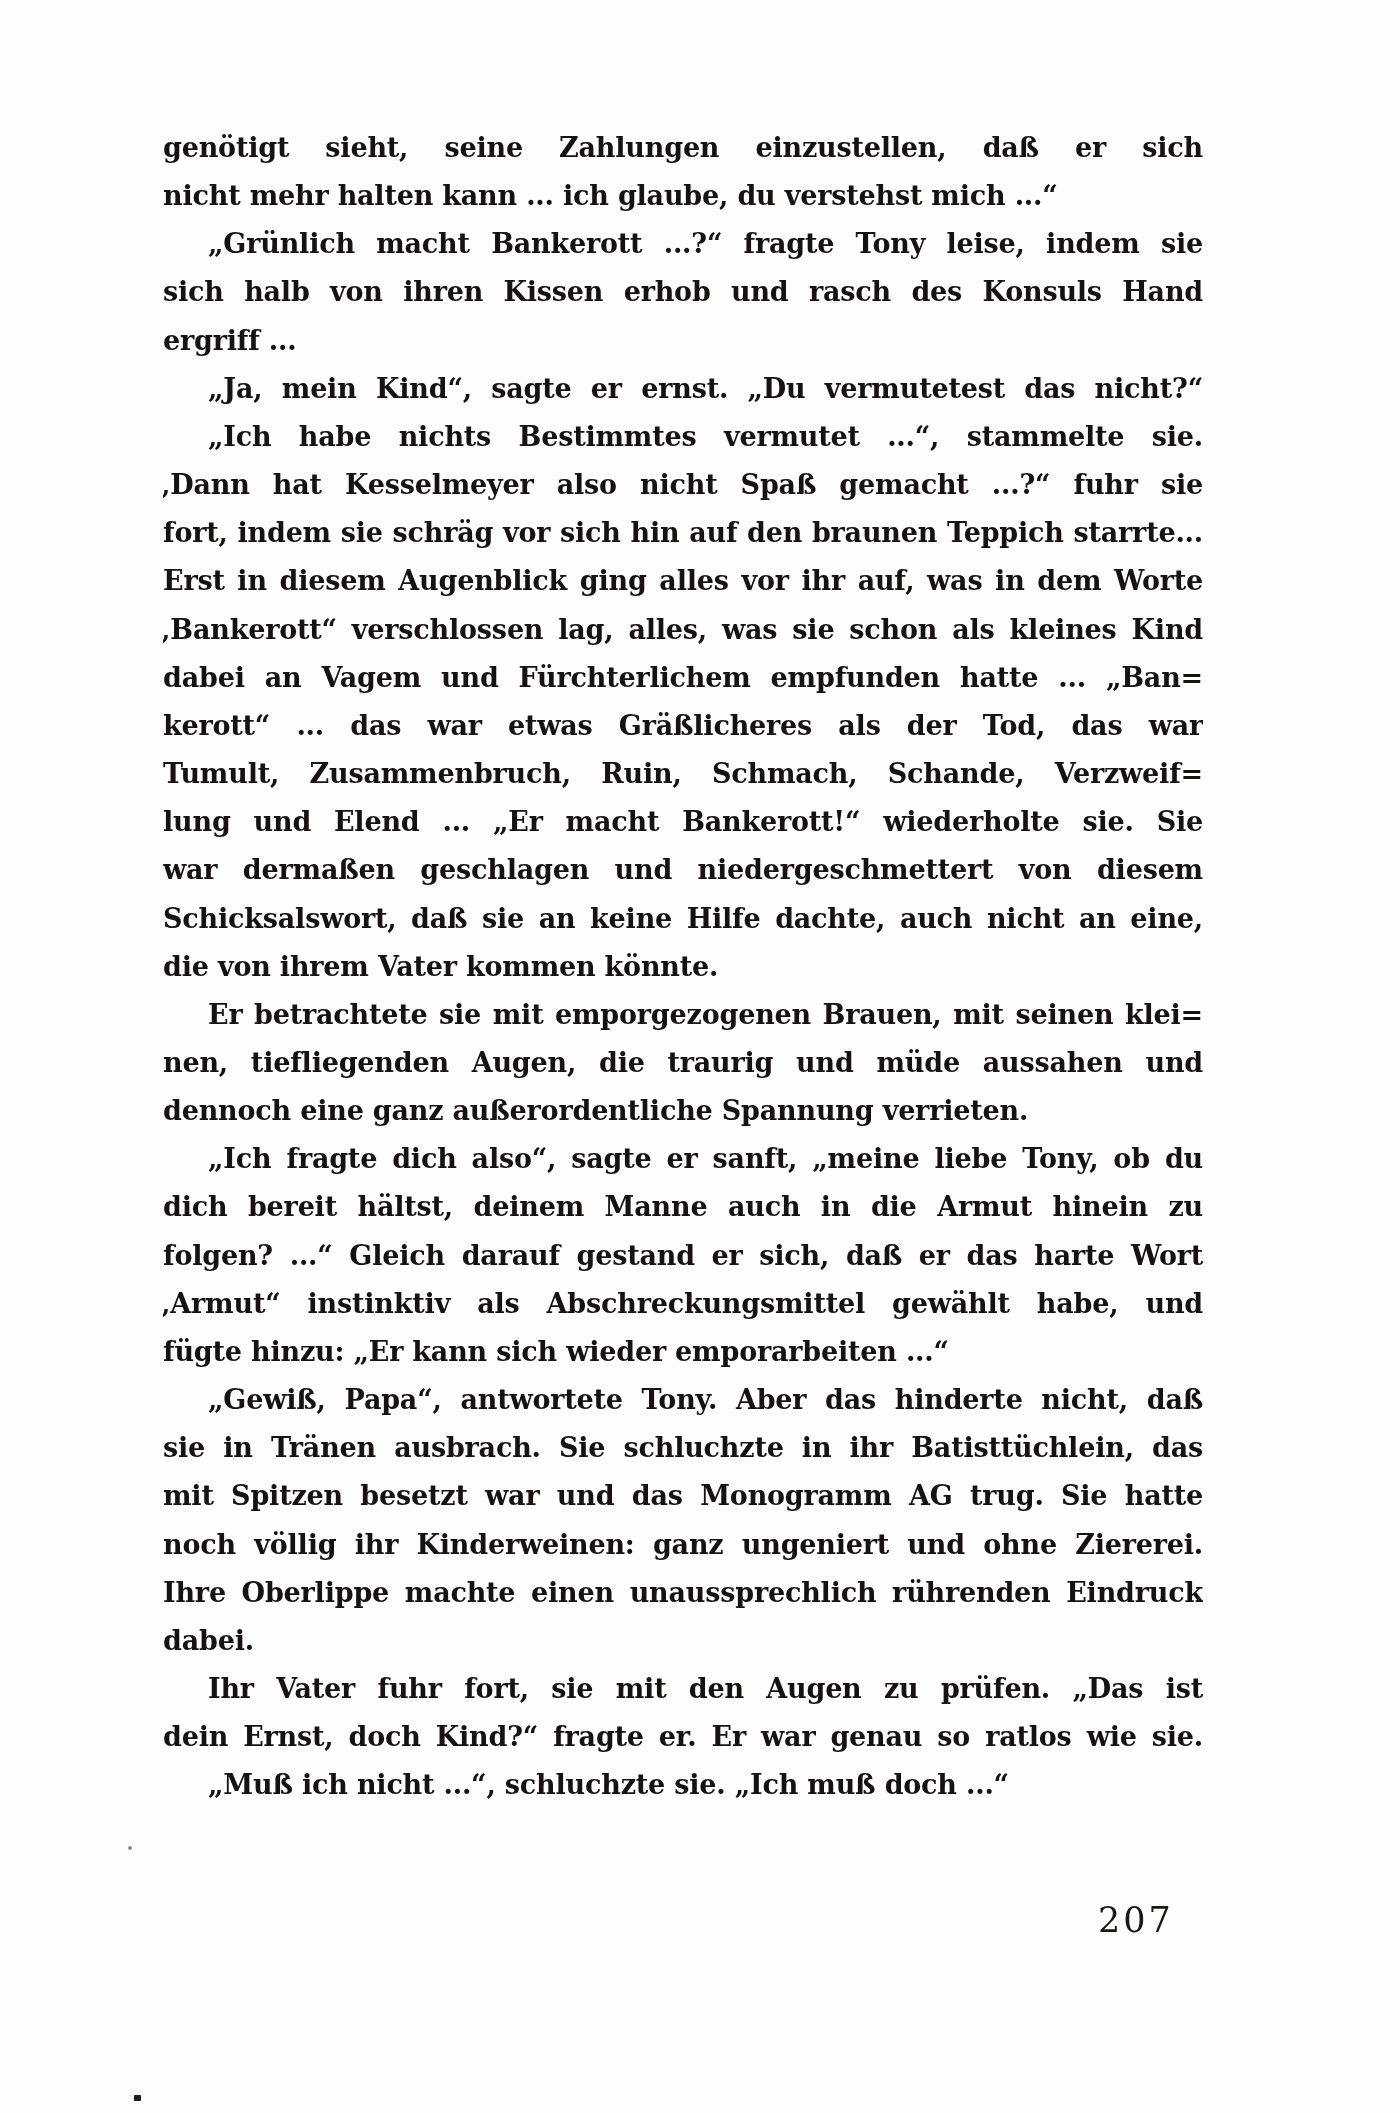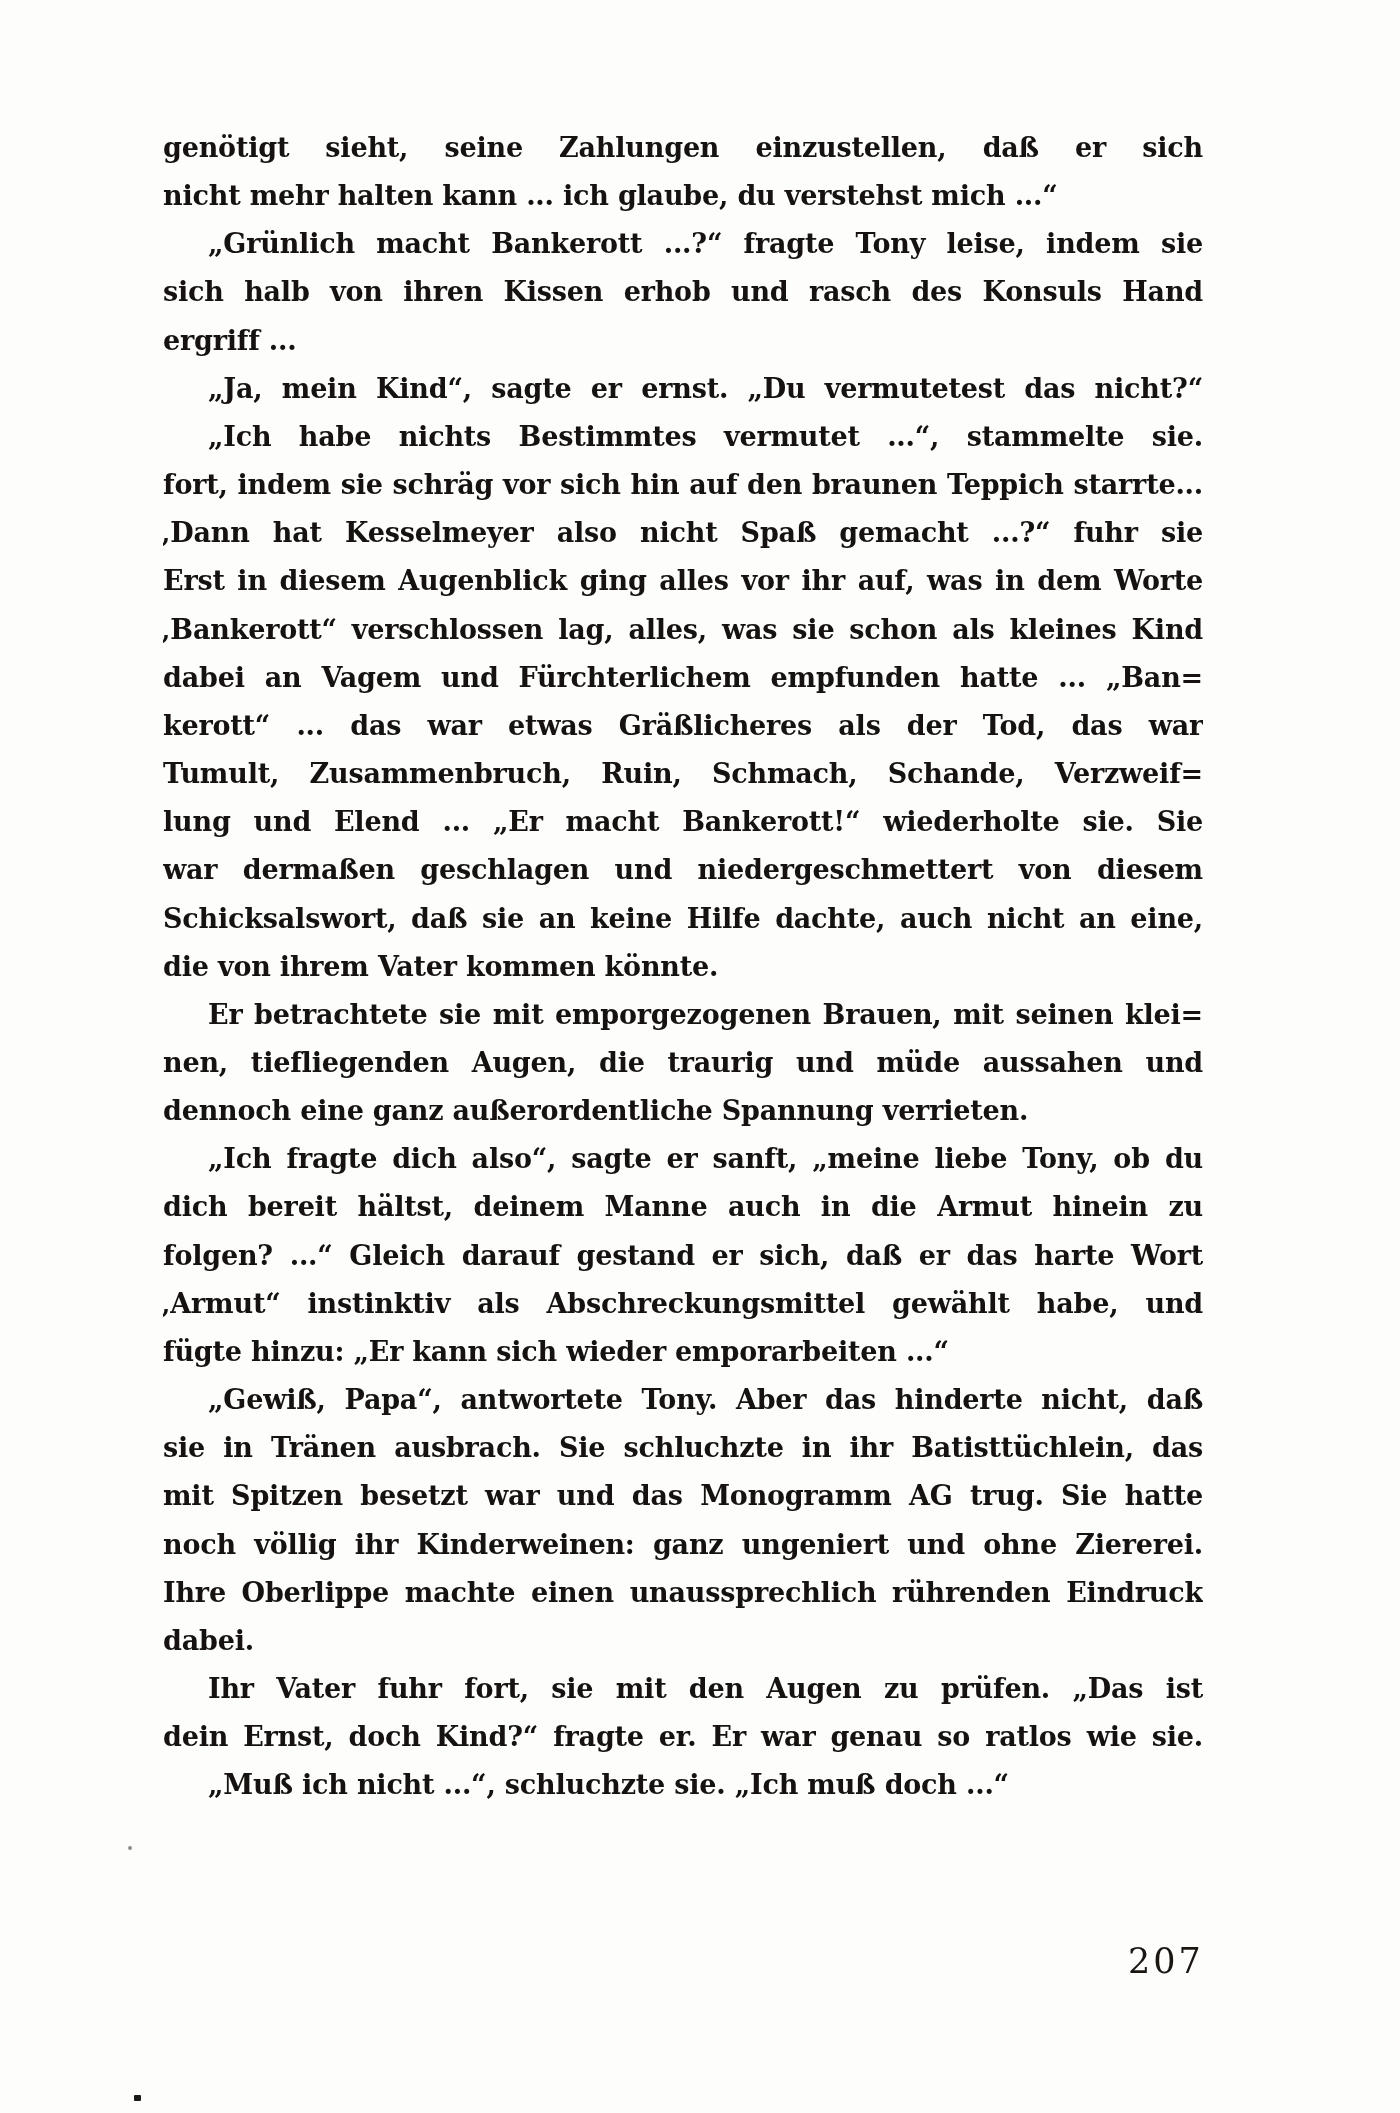--- a/index.html
+++ b/index.html
@@ -33,27 +33,26 @@
     white-space: nowrap;
   }
   
   .line.just { white-space: normal; }
   .line.nojust { text-align: center; text-align-last: left; }
   .line.indent { text-indent: 45px; }
   .line.hang { text-indent: -8px; }
 
   .page-number {
     position: absolute;
-    left: 1128px;
+    left: 1098px;
     top: 1900px;
     font-size: 35px;
     font-weight: 400;
     letter-spacing: 3px;
     color: #1a1712;
-    margin-top: 41px;
   }
 
   .ink-speck {
     position: absolute;
     left: 134px;
     top: 2095px;
     width: 7px;
     height: 6px;
     background: #1c1a17;
     border-radius: 1px;
@@ -74,22 +73,22 @@
 
 <div class="page">
   <div class="text-block">
       <div class="line just">genötigt sieht, seine Zahlungen einzustellen, daß er sich geschäftlich</div>
       <div class="line nojust">nicht mehr halten kann ... ich glaube, du verstehst mich ...“</div>
       <div class="line just indent">„Grünlich macht Bankerott ...?“ fragte Tony leise, indem sie</div>
       <div class="line just">sich halb von ihren Kissen erhob und rasch des Konsuls Hand</div>
       <div class="line nojust">ergriff ...</div>
       <div class="line just indent">„Ja, mein Kind“, sagte er ernst. „Du vermutetest das nicht?“</div>
       <div class="line just indent">„Ich habe nichts Bestimmtes vermutet ...“, stammelte sie.</div>
+      <div class="line just hang">„Dann hat Kesselmeyer also nicht Spaß gemacht ...?“ fuhr sie</div>
       <div class="line just">fort, indem sie schräg vor sich hin auf den braunen Teppich starrte...</div>
-      <div class="line just hang">„Dann hat Kesselmeyer also nicht Spaß gemacht ...?“ fuhr sie</div>
       <div class="line just">Erst in diesem Augenblick ging alles vor ihr auf, was in dem Worte</div>
       <div class="line just hang">„Bankerott“ verschlossen lag, alles, was sie schon als kleines Kind</div>
       <div class="line just">dabei an Vagem und Fürchterlichem empfunden hatte ... „Ban=</div>
       <div class="line just">kerott“ ... das war etwas Gräßlicheres als der Tod, das war</div>
       <div class="line just">Tumult, Zusammenbruch, Ruin, Schmach, Schande, Verzweif=</div>
       <div class="line just">lung und Elend ... „Er macht Bankerott!“ wiederholte sie. Sie</div>
       <div class="line just">war dermaßen geschlagen und niedergeschmettert von diesem</div>
       <div class="line just">Schicksalswort, daß sie an keine Hilfe dachte, auch nicht an eine,</div>
       <div class="line nojust">die von ihrem Vater kommen könnte.</div>
       <div class="line just indent">Er betrachtete sie mit emporgezogenen Brauen, mit seinen klei=</div>

